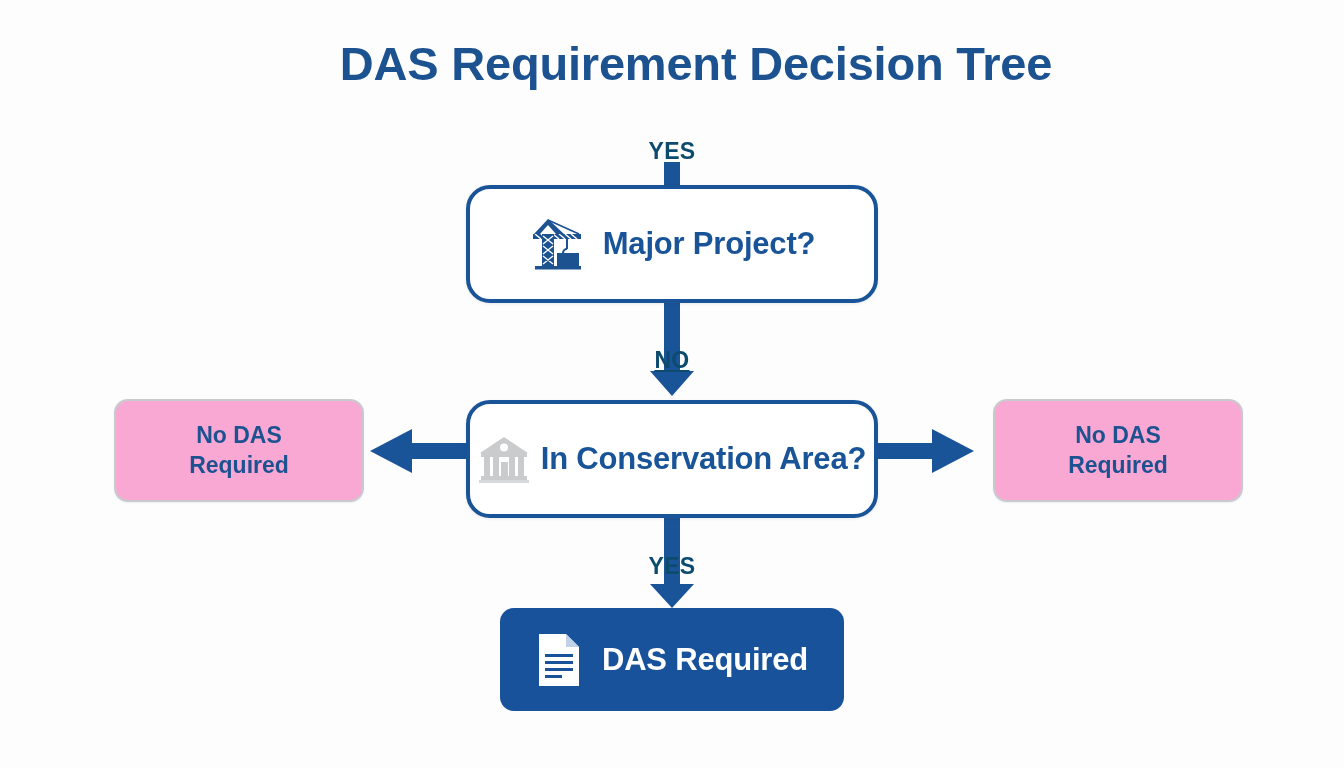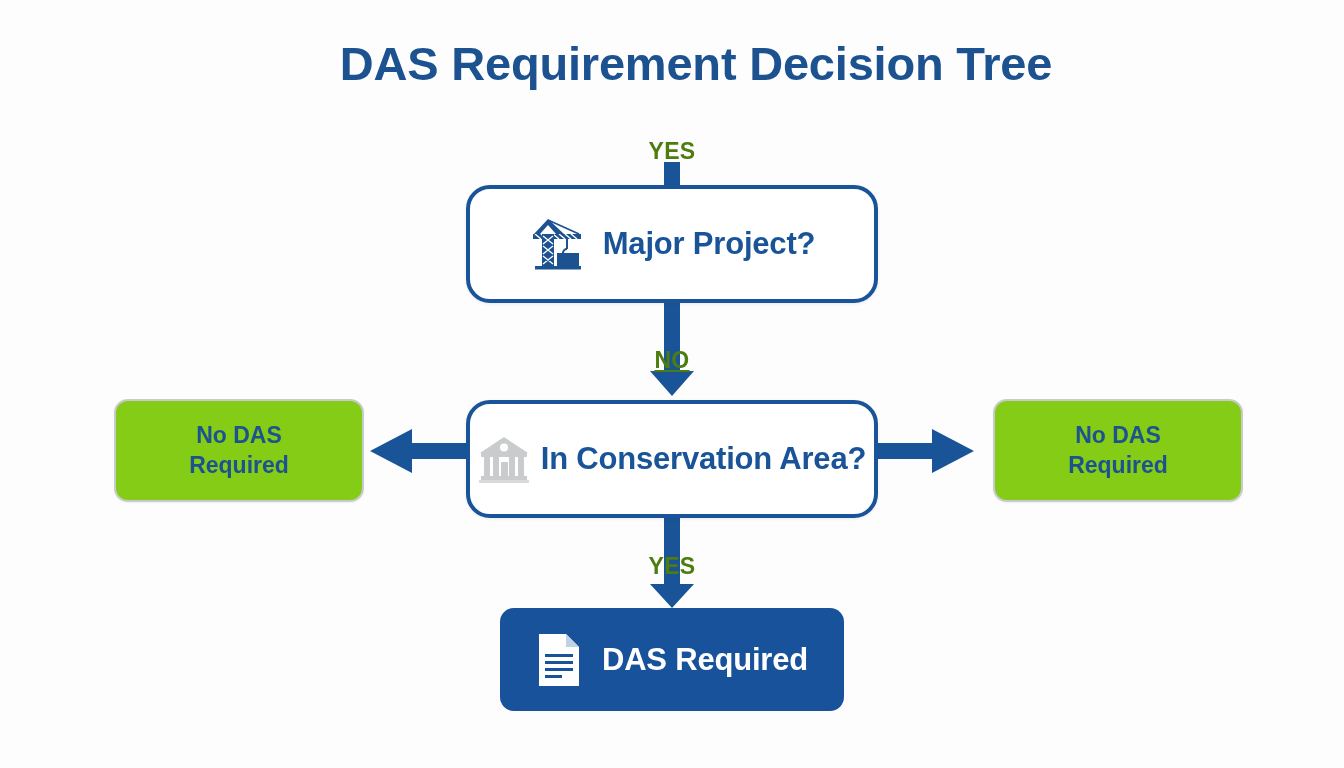--- a/index.html
+++ b/index.html
@@ -37,21 +37,21 @@
     letter-spacing: -0.2px;
     white-space: nowrap;
     padding-left: 48px;
   }
 
   
   .edge-label {
     position: absolute;
     font-size: 23px;
     font-weight: bold;
-    color: #4d7c0f;
+    color: #0c4a6e;
     text-align: center;
     white-space: nowrap;
     letter-spacing: 0.3px;
   }
   #label-yes-top   { left: 597px; top: 138px; width: 150px; }
   #label-no-mid    { left: 597px; top: 347px; width: 150px; z-index: 6; text-decoration: underline; }
   #label-yes-bot   { left: 597px; top: 553px; width: 150px; z-index: 6; }
 
   
   .decision-node {
@@ -100,21 +100,21 @@
     white-space: nowrap;
     letter-spacing: -0.2px;
   }
 
   
   .terminal-grey {
     position: absolute;
     top: 399px;
     width: 250px;
     height: 103px;
-    background: #84cc16;
+    background: #f9a8d4;
     border: 2px solid #c8cbcd;
     border-radius: 14px;
     display: flex;
     align-items: center;
     justify-content: center;
     z-index: 4;
     box-shadow: 0 1px 2px rgba(40,60,90,0.07);
   }
   .terminal-grey .node-text {
     font-size: 23px;

